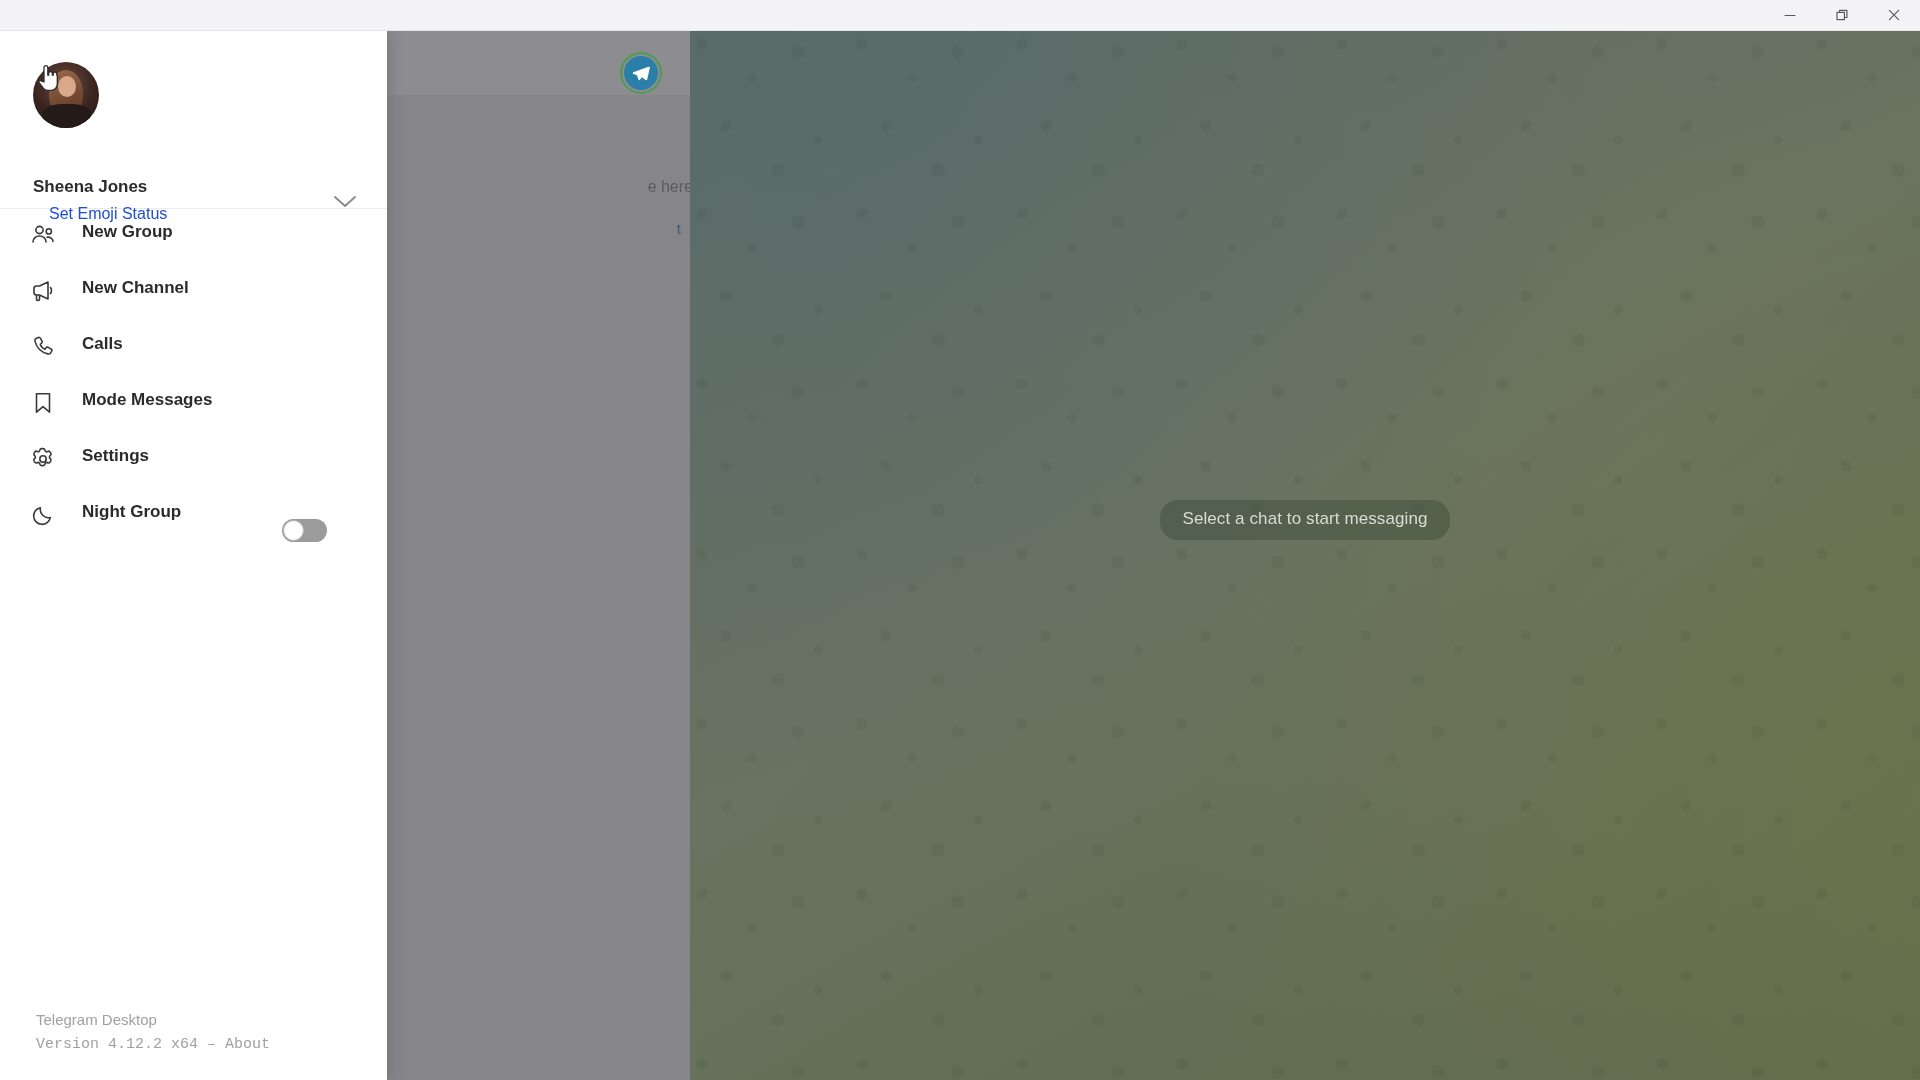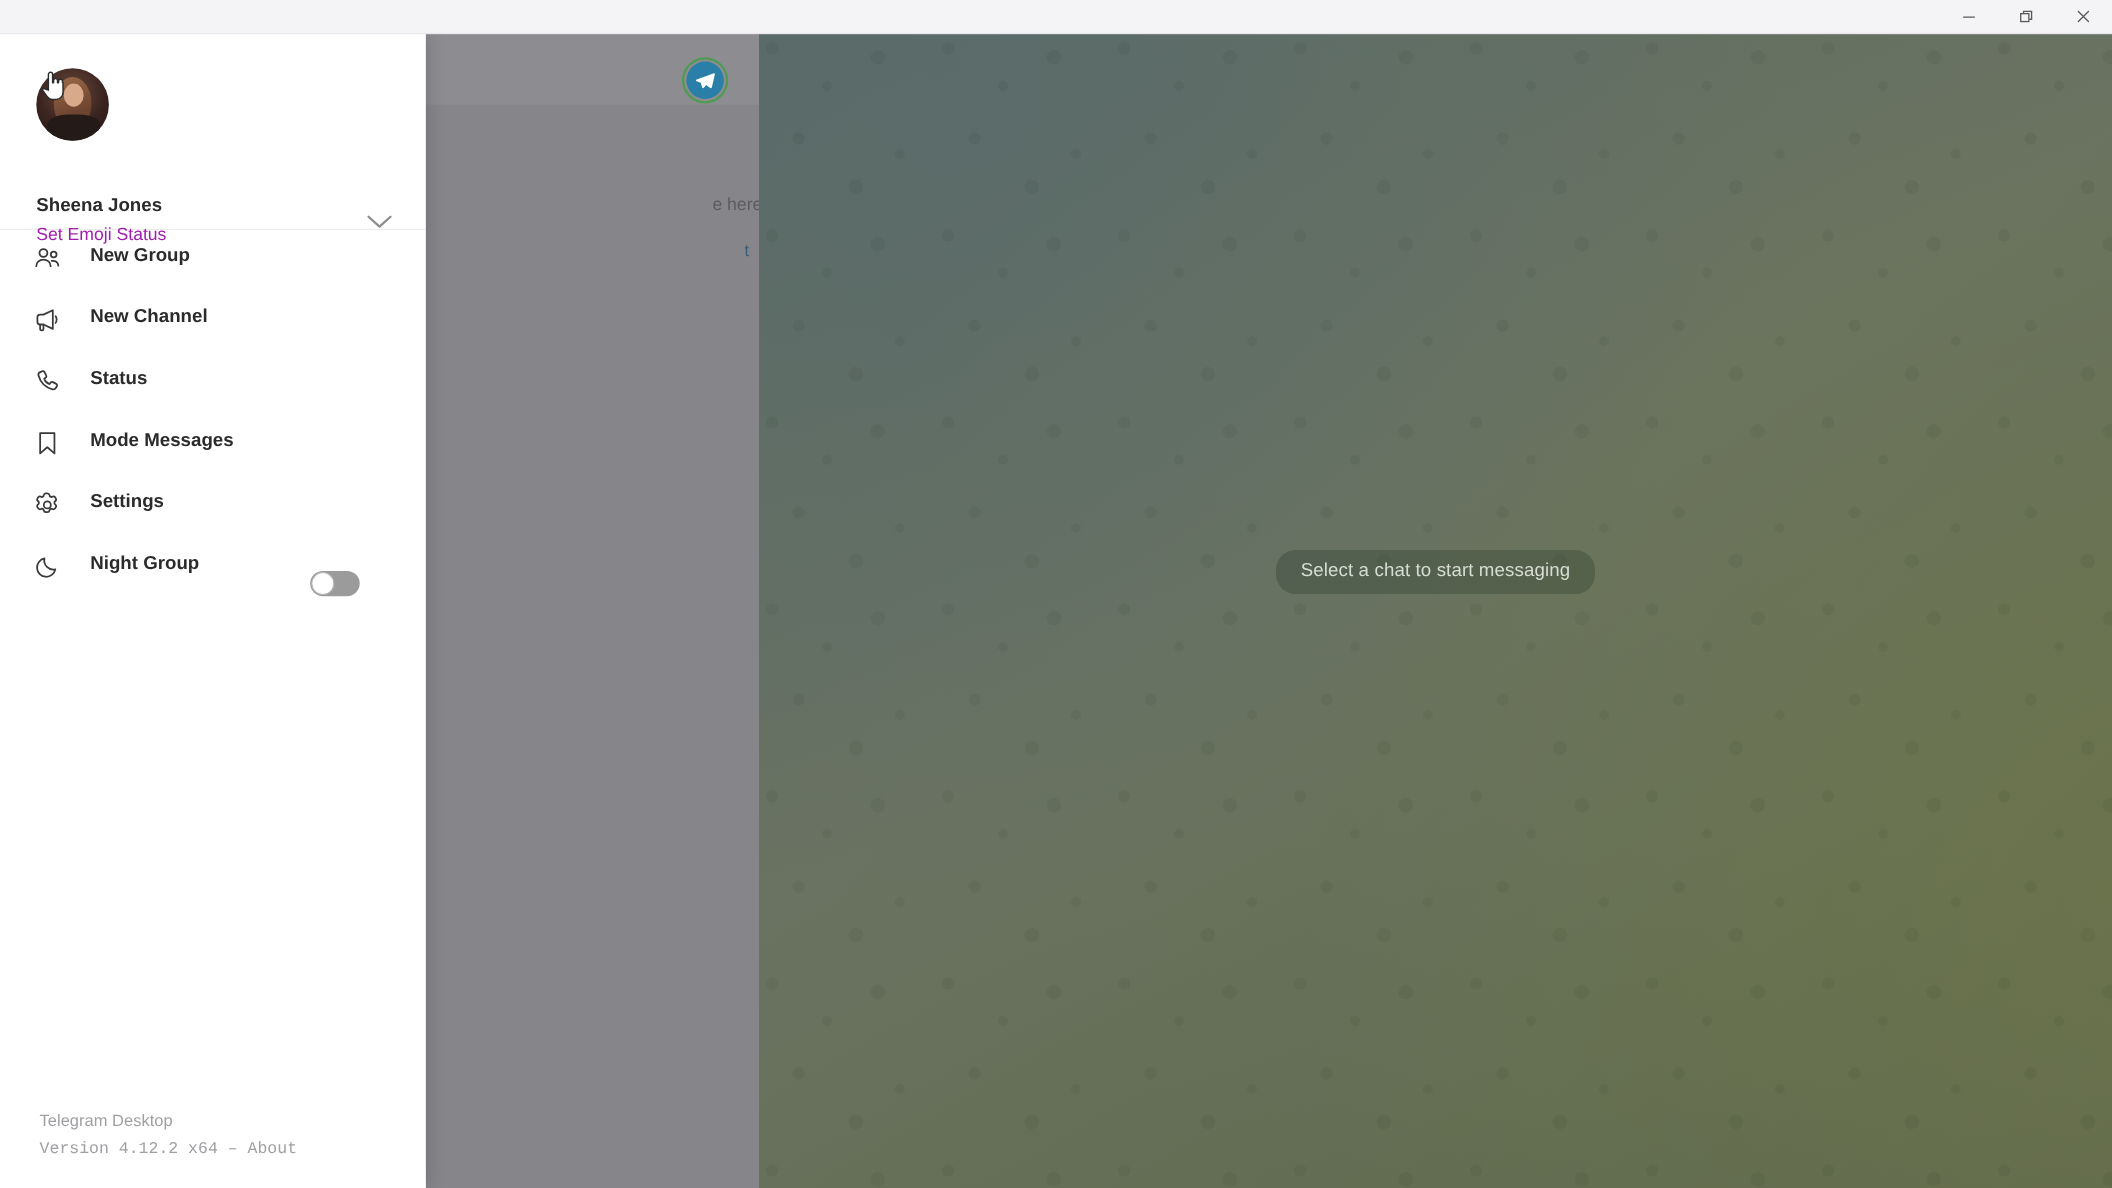--- a/index.html
+++ b/index.html
@@ -212,23 +212,23 @@
     position: absolute;
     top: 147px;
     left: 33px;
     font-size: 17px;
     font-weight: bold;
     color: #2b2b2b;
   }
   .profile-status {
     position: absolute;
     top: 175px;
-    left: 33px;
+    left: 49px;
     font-size: 16px;
-    color: #a21caf;
+    color: #1d4ed8;
     cursor: pointer;
   }
   .chevron {
     position: absolute;
     top: 165px;
     left: 333px;
     cursor: pointer;
   }
 
   .menu-list {
@@ -373,21 +373,21 @@
         <span class="menu-label">New Channel</span>
       </div>
 
 
       <div class="menu-item">
         <span class="menu-icon">
           <svg width="26" height="26" viewBox="0 0 26 26" aria-hidden="true">
             <path d="M8.2 3.6c.8-.5 1.8-.2 2.2.6l1.6 3c.4.8.2 1.7-.5 2.2l-1.3.9c.7 2.3 2.5 4.1 4.8 4.9l.9-1.3c.5-.7 1.4-.9 2.2-.5l3 1.6c.8.4 1.1 1.4.6 2.2l-1 1.6c-.6 1-1.8 1.4-2.9 1.1C11.5 18.4 6.6 13.4 5 7.4c-.3-1.1.1-2.3 1.1-2.9z" fill="none" stroke="#3a3a3a" stroke-width="1.6" stroke-linejoin="round"></path>
           </svg>
         </span>
-        <span class="menu-label">Status</span>
+        <span class="menu-label">Calls</span>
       </div>
 
       <div class="menu-item">
         <span class="menu-icon">
           <svg width="26" height="26" viewBox="0 0 26 26" aria-hidden="true">
             <path d="M6.5 3.8h13v18.4L13 16.6l-6.5 5.6z" fill="none" stroke="#3a3a3a" stroke-width="1.6" stroke-linejoin="round"></path>
           </svg>
         </span>
         <span class="menu-label">Mode Messages</span>
       </div>

